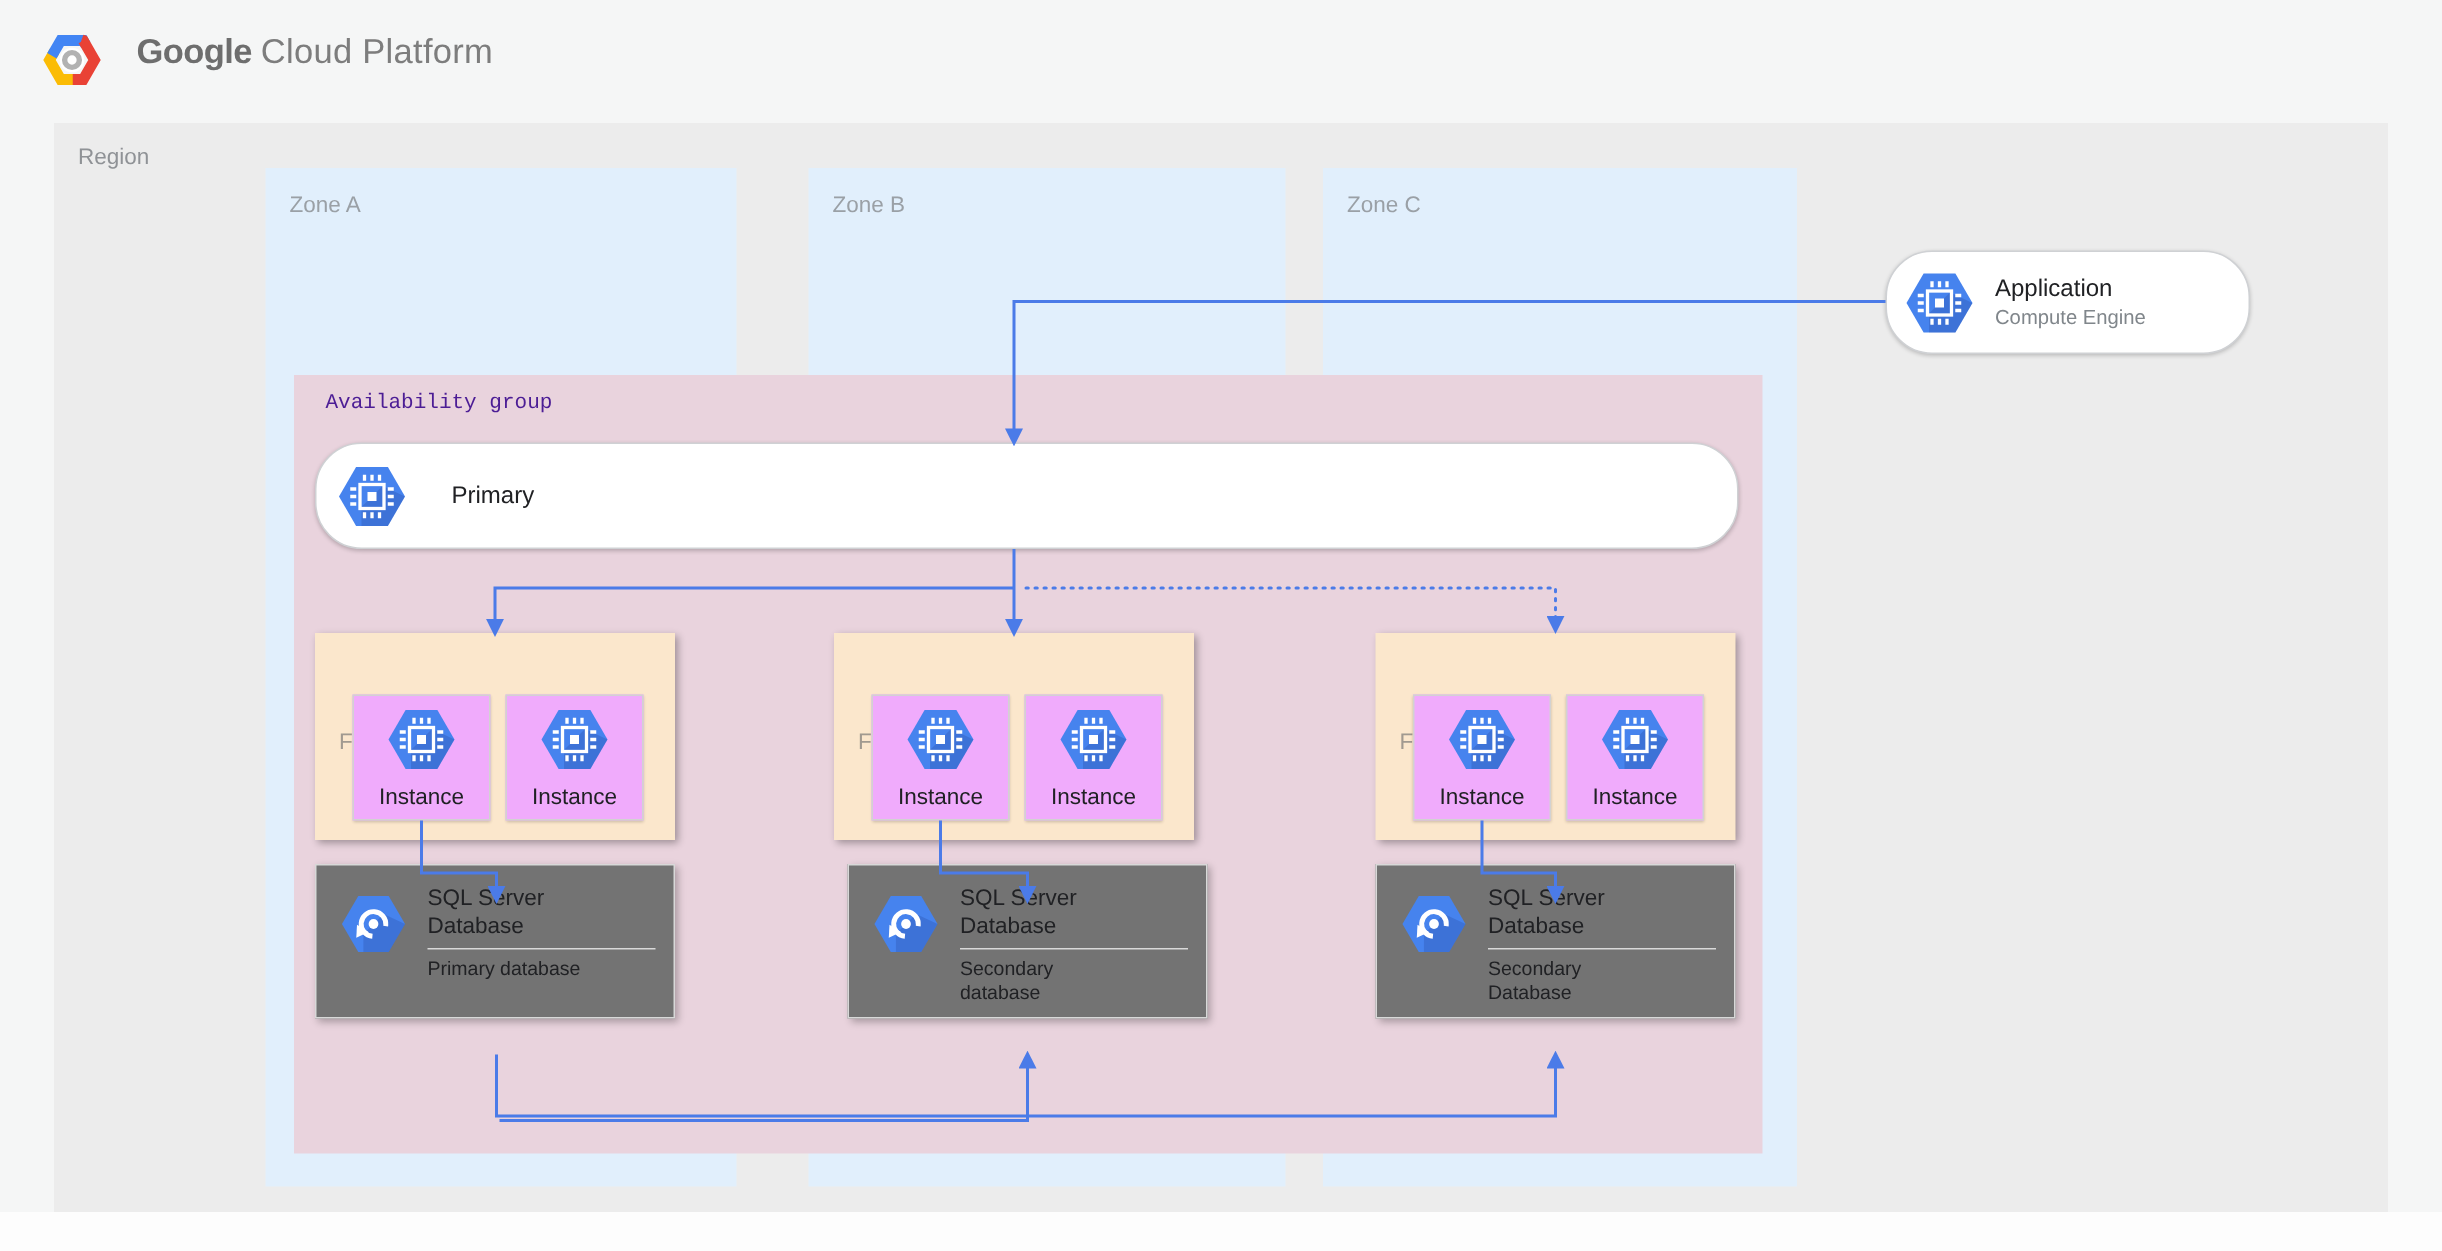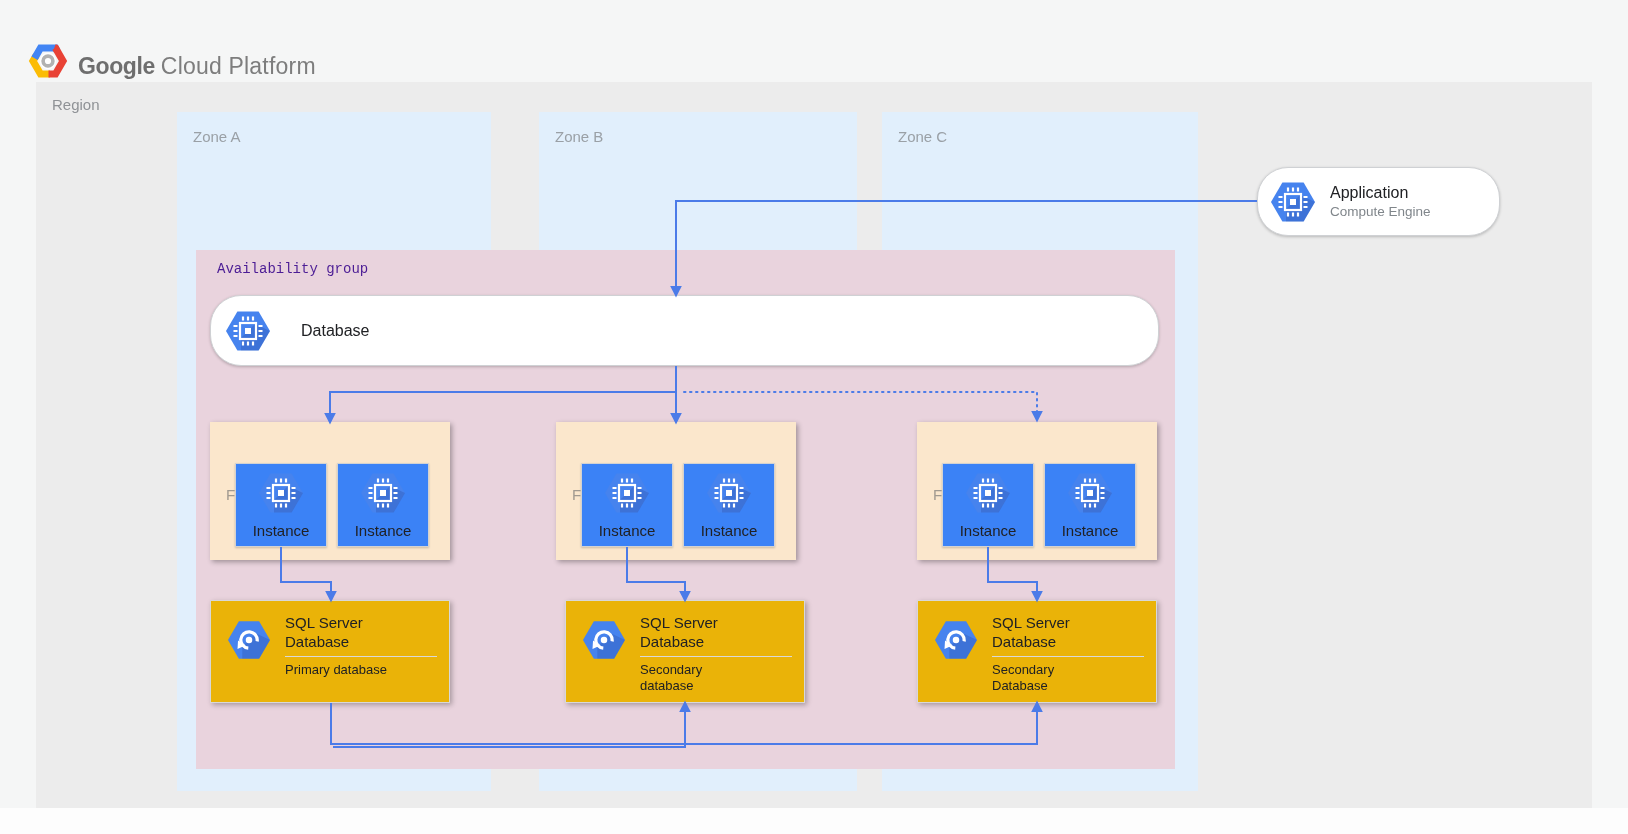--- a/index.html
+++ b/index.html
@@ -1,21 +1,21 @@
 <!DOCTYPE html>
 <html><head>
 <meta charset="utf-8">
 <style>
   html,body{margin:0;padding:0;}
   body{background:#ffffff;}
   .page{position:relative;width:1628px;height:834px;overflow:hidden;
         background:#f5f6f6;font-family:"Liberation Sans",sans-serif;}
   
   .header{position:absolute;left:0;top:0;width:100%;height:66px;background:#f5f6f6;}
-  .logo-row{position:absolute;left:28px;top:21px;display:flex;align-items:flex-end;gap:10px;margin-top:21px;}
+  .logo-row{position:absolute;left:28px;top:21px;display:flex;align-items:flex-start;gap:23px;}
   .logo-text{font-size:23px;color:#767676;letter-spacing:0.2px;white-space:nowrap;}
   .logo-text .w1{font-weight:700;color:#6e6e6e;letter-spacing:-0.4px;}
   .logo-text .w2{font-weight:400;color:#7d7d7d;margin-left:6px;}
   
   .region{position:absolute;left:36px;top:82px;width:1556px;height:726px;background:#ececec;}
   .region-label{position:absolute;left:52px;top:96px;font-size:15px;color:#8f9296;}
   .zone{position:absolute;top:112px;height:679px;background:#e1effc;}
   .zone-label{position:absolute;left:16px;top:16px;font-size:15px;color:#9aa0a6;text-align:right;}
   .avail{position:absolute;left:196px;top:250px;width:979px;height:519px;background:#e9d3dd;}
   .avail-label{position:absolute;left:217px;top:261px;font-size:14px;color:#4c1d95;font-family:Liberation Mono, monospace;}
@@ -24,27 +24,27 @@
         box-shadow:0 1px 3px rgba(0,0,0,.22);}
   .hcard{display:flex;align-items:center;border-radius:31px;}
   .listener{left:210px;top:295px;width:949px;height:71px;padding-left:14px;gap:30px;}
   .listener-label{font-size:16px;color:#202124;}
   .appcard{left:1257px;top:167px;width:243px;height:69px;padding-left:12px;gap:14px;}
   .app-title{font-size:16px;color:#202124;line-height:20px;}
   .app-sub{font-size:13.5px;color:#80868b;line-height:18px;}
   .fci{position:absolute;top:422px;width:240px;height:138px;background:#fbe7cc;
        box-shadow:2px 2px 5px rgba(0,0,0,.32);}
   .fci-label{position:absolute;left:16px;top:16px;font-size:15px;color:#a19a90;margin-top:48px;}
-  .icard{position:absolute;top:41px;width:92px;height:84px;background:#3b82f6;
+  .icard{position:absolute;top:41px;width:92px;height:84px;background:#f0abfc;
          border:1px solid #d2d2d2;box-sizing:border-box;text-align:center;
          box-shadow:0 1px 2px rgba(0,0,0,.2);}
   .icard .ic{margin-top:6px;}
   .icard-label{font-size:15px;color:#202124;margin-top:2px;}
   .i1{left:25px;} .i2{left:127px;}
-  .sqlcard{position:absolute;top:600px;width:240px;height:103px;background:#eab308;
+  .sqlcard{position:absolute;top:576px;width:240px;height:103px;background:#737373;
            border:1px solid #d8d8d8;box-sizing:border-box;
            box-shadow:2px 2px 5px rgba(0,0,0,.28);}
   .sql-icon{position:absolute;left:16px;top:17px;}
   .sql-text{position:absolute;left:74px;top:12px;width:154px;}
   .sql-title{font-size:15px;color:#202124;line-height:19px;width:114px;}
   .sql-div{height:1px;background:#d9d9d9;margin-top:5px;width:152px;}
   .sql-sub{font-size:13px;color:#202124;line-height:16px;margin-top:5px;width:110px;}
   .bottom-band{position:absolute;left:0;top:808px;width:100%;height:26px;background:#fdfdfd;}
   svg.overlay{position:absolute;left:0;top:0;pointer-events:none;}
   .hidden-defs{position:absolute;width:0;height:0;overflow:hidden;}
@@ -101,21 +101,21 @@
     <div class="zone-label">Zone C</div>
   </div>
 
   <div class="avail"></div>
   <div class="avail-label">Availability group</div>
 
   <div class="card hcard listener">
     <svg width="46" height="46">
         <use href="#sym-hex-chip"></use>
       </svg>
-    <div class="listener-label">Database</div>
+    <div class="listener-label">Primary</div>
   </div>
 
   <div class="card hcard appcard">
     <svg width="46" height="46">
         <use href="#sym-hex-chip"></use>
       </svg>
     <div>
       <div class="app-title">Application</div>
       <div class="app-sub">Compute Engine</div>
     </div>

